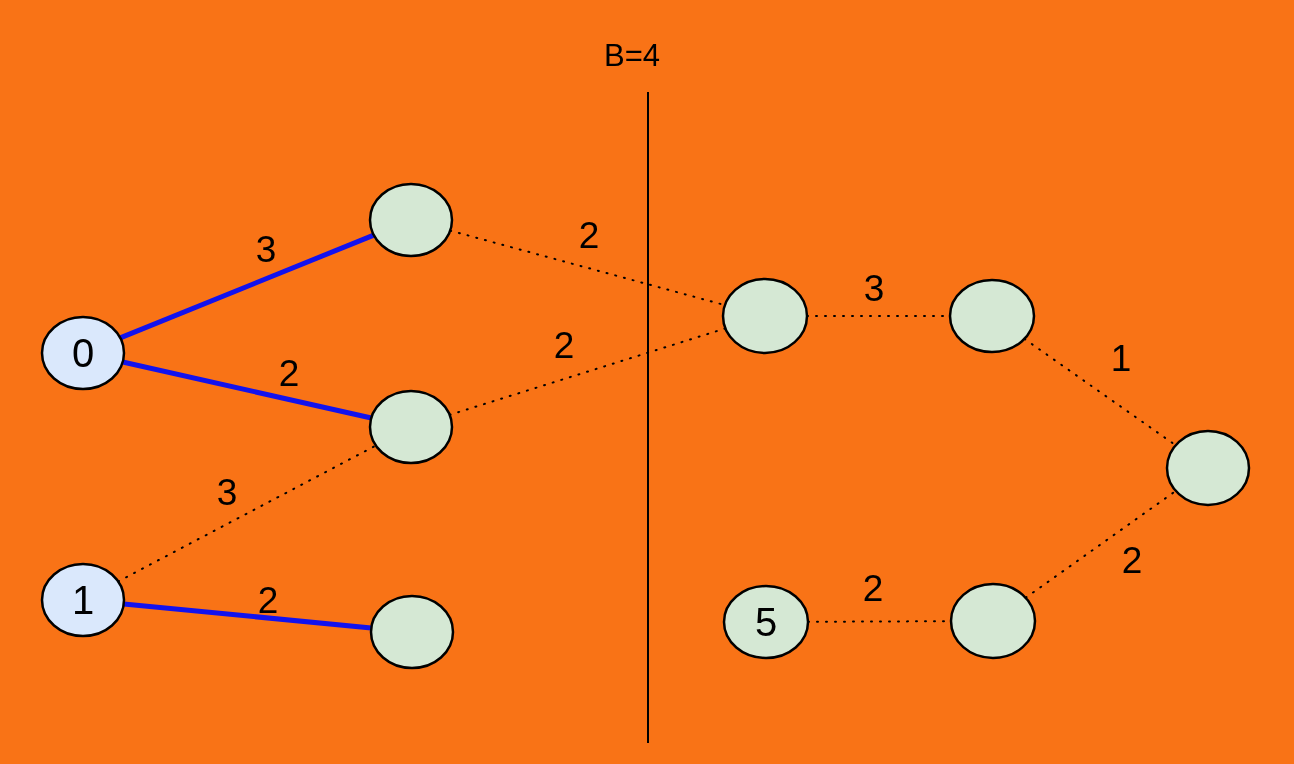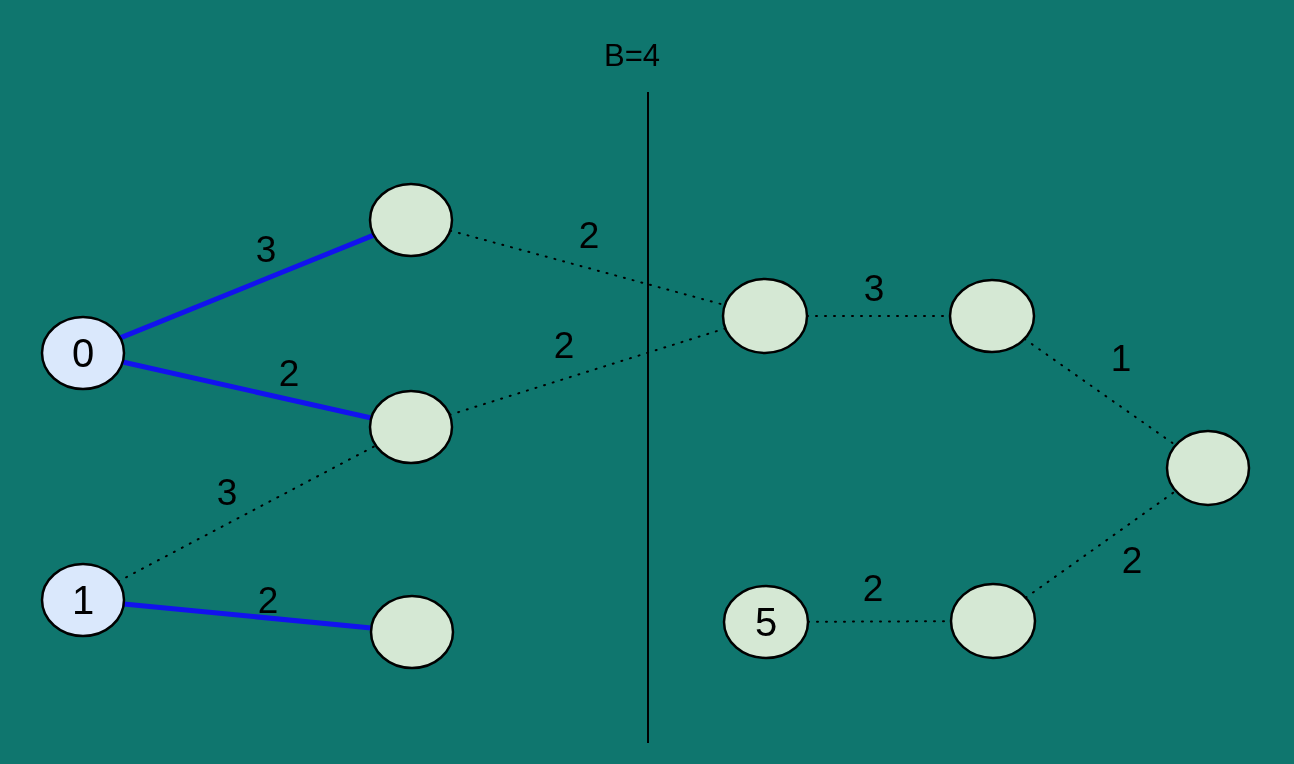--- a/index.html
+++ b/index.html
@@ -5,21 +5,21 @@
   html, body {
     margin: 0;
     padding: 0;
     background: #ffffff;
     font-family: "Liberation Sans", sans-serif;
   }
   .canvas {
     position: relative;
     width: 1294px;
     height: 764px;
-    background: #0f766e;
+    background: #f97316;
     overflow: hidden;
   }
   svg { display: block; }
   .node-shape { stroke: #000000; stroke-width: 2.5; }
   .node-label {
     font-family: "Liberation Sans", sans-serif;
     font-size: 40px;
     fill: #000000;
     text-anchor: middle;
   }

